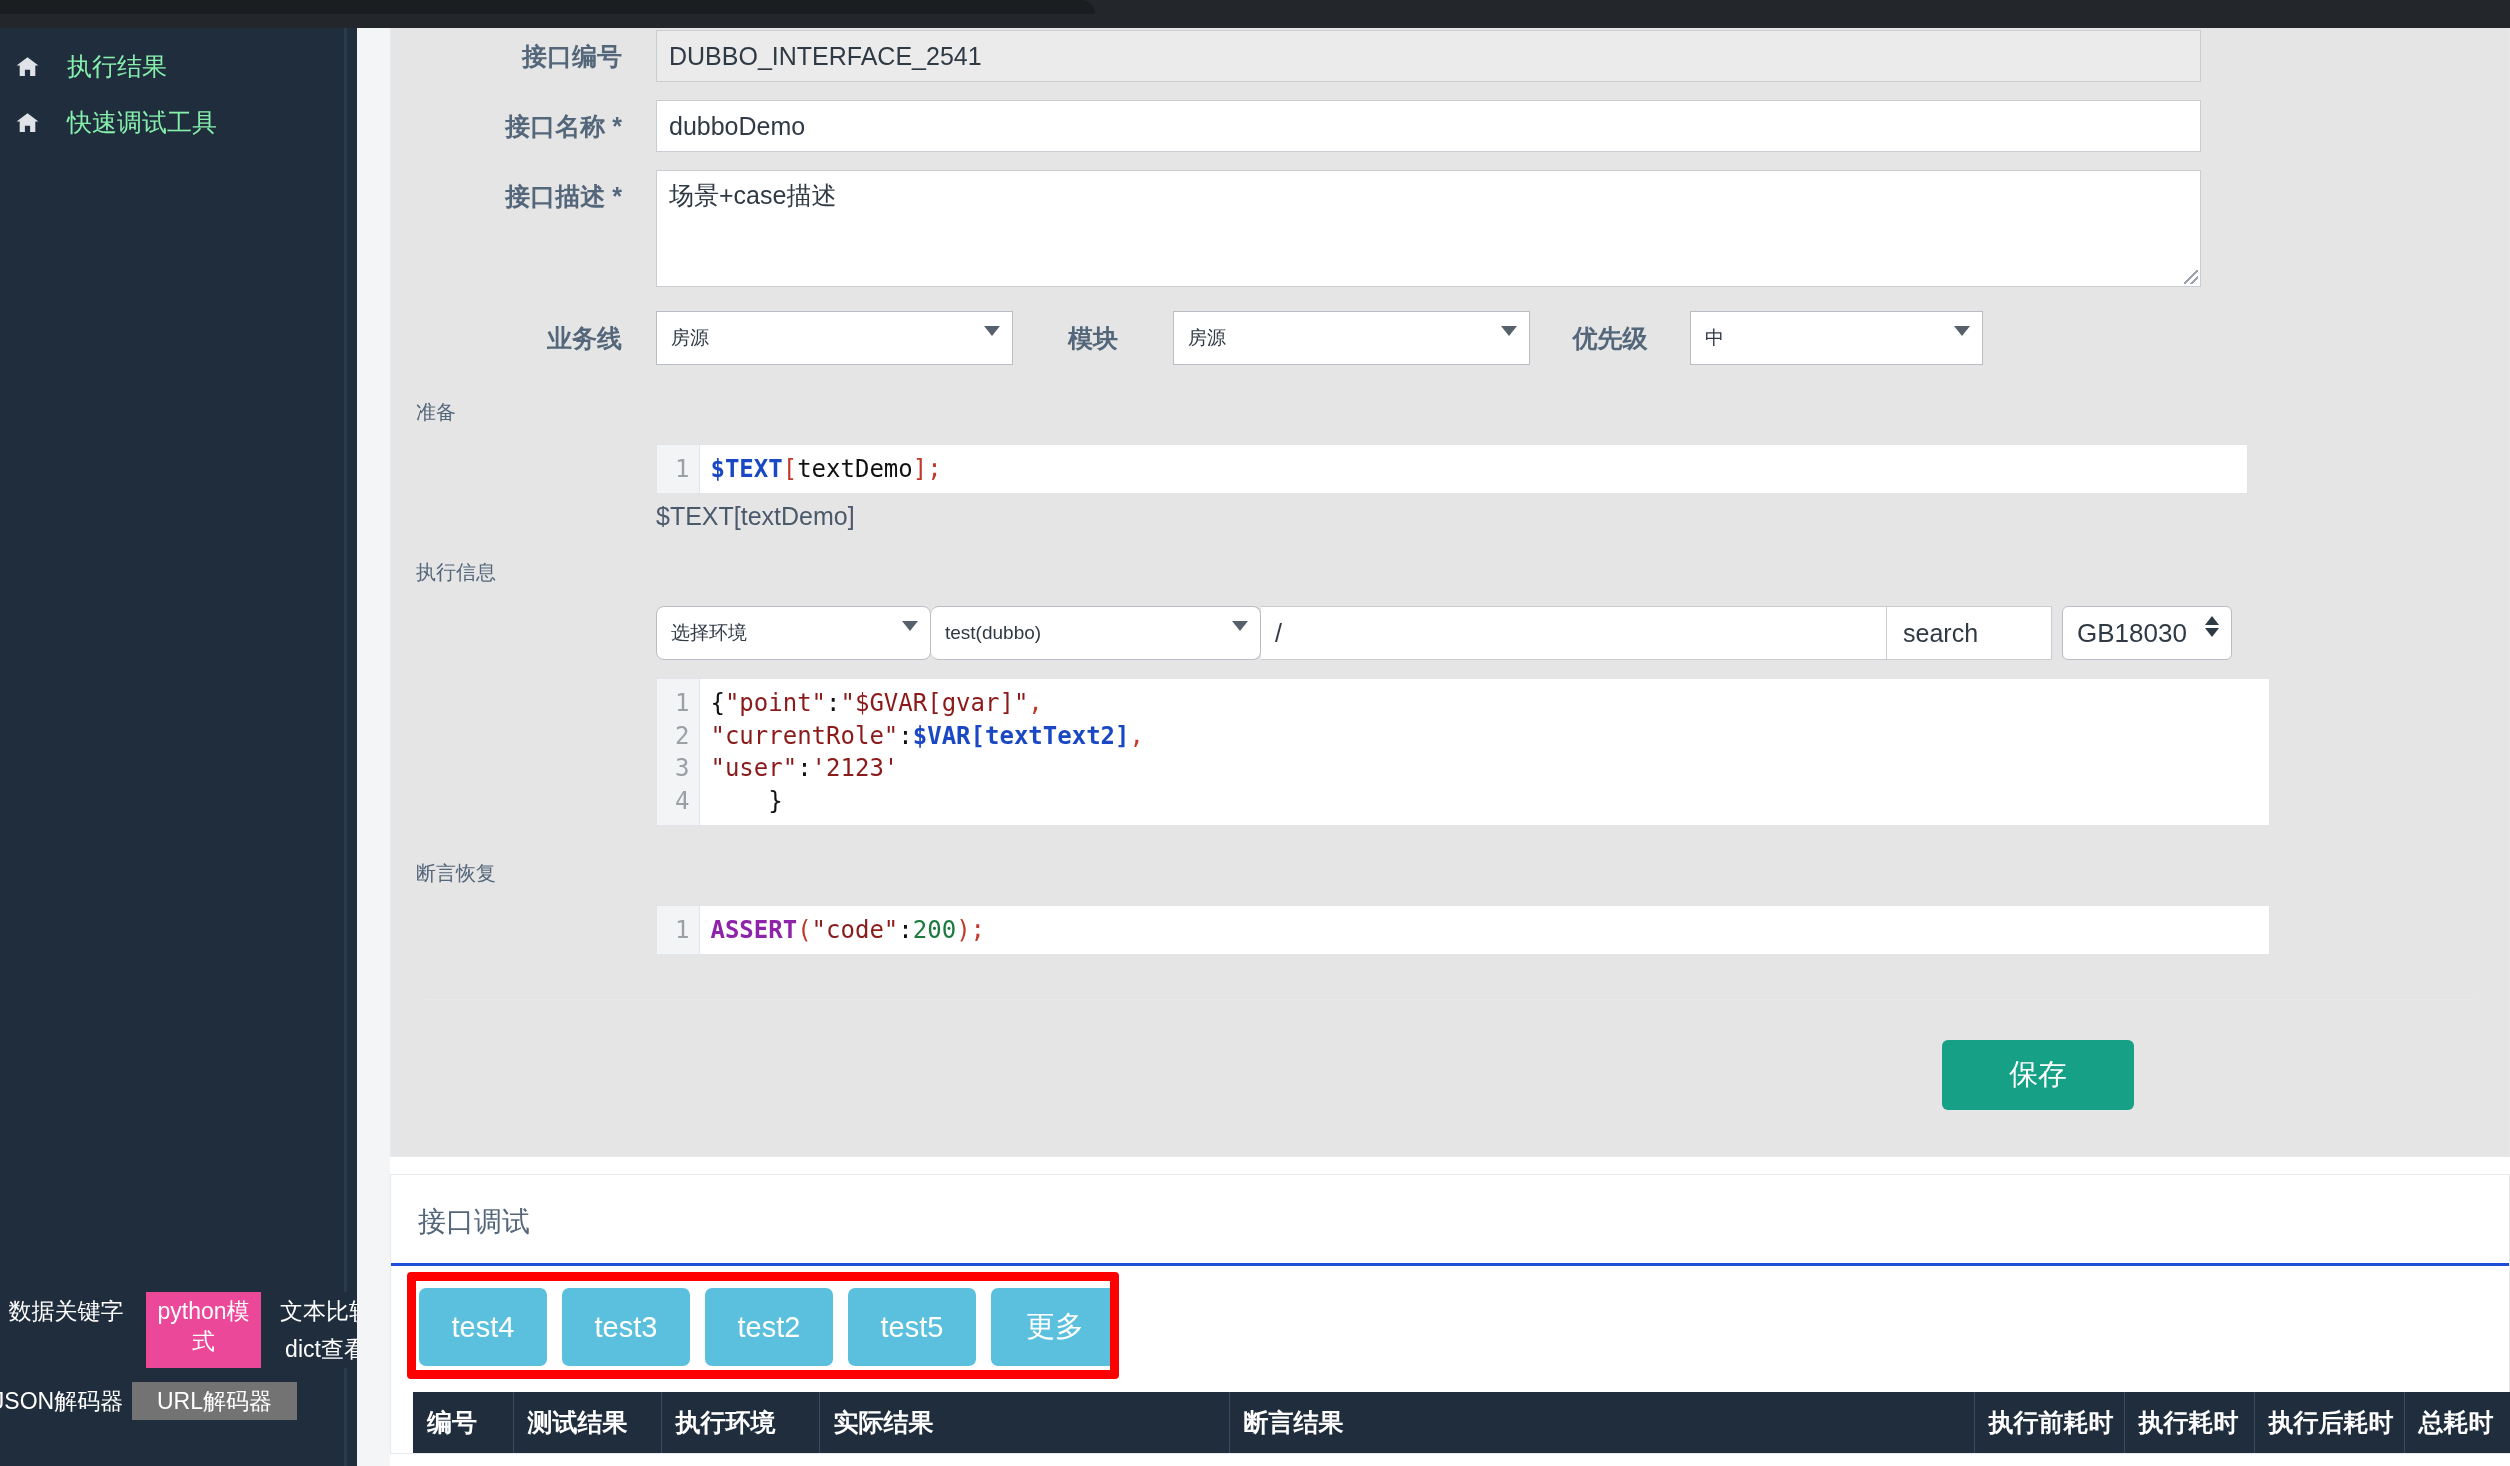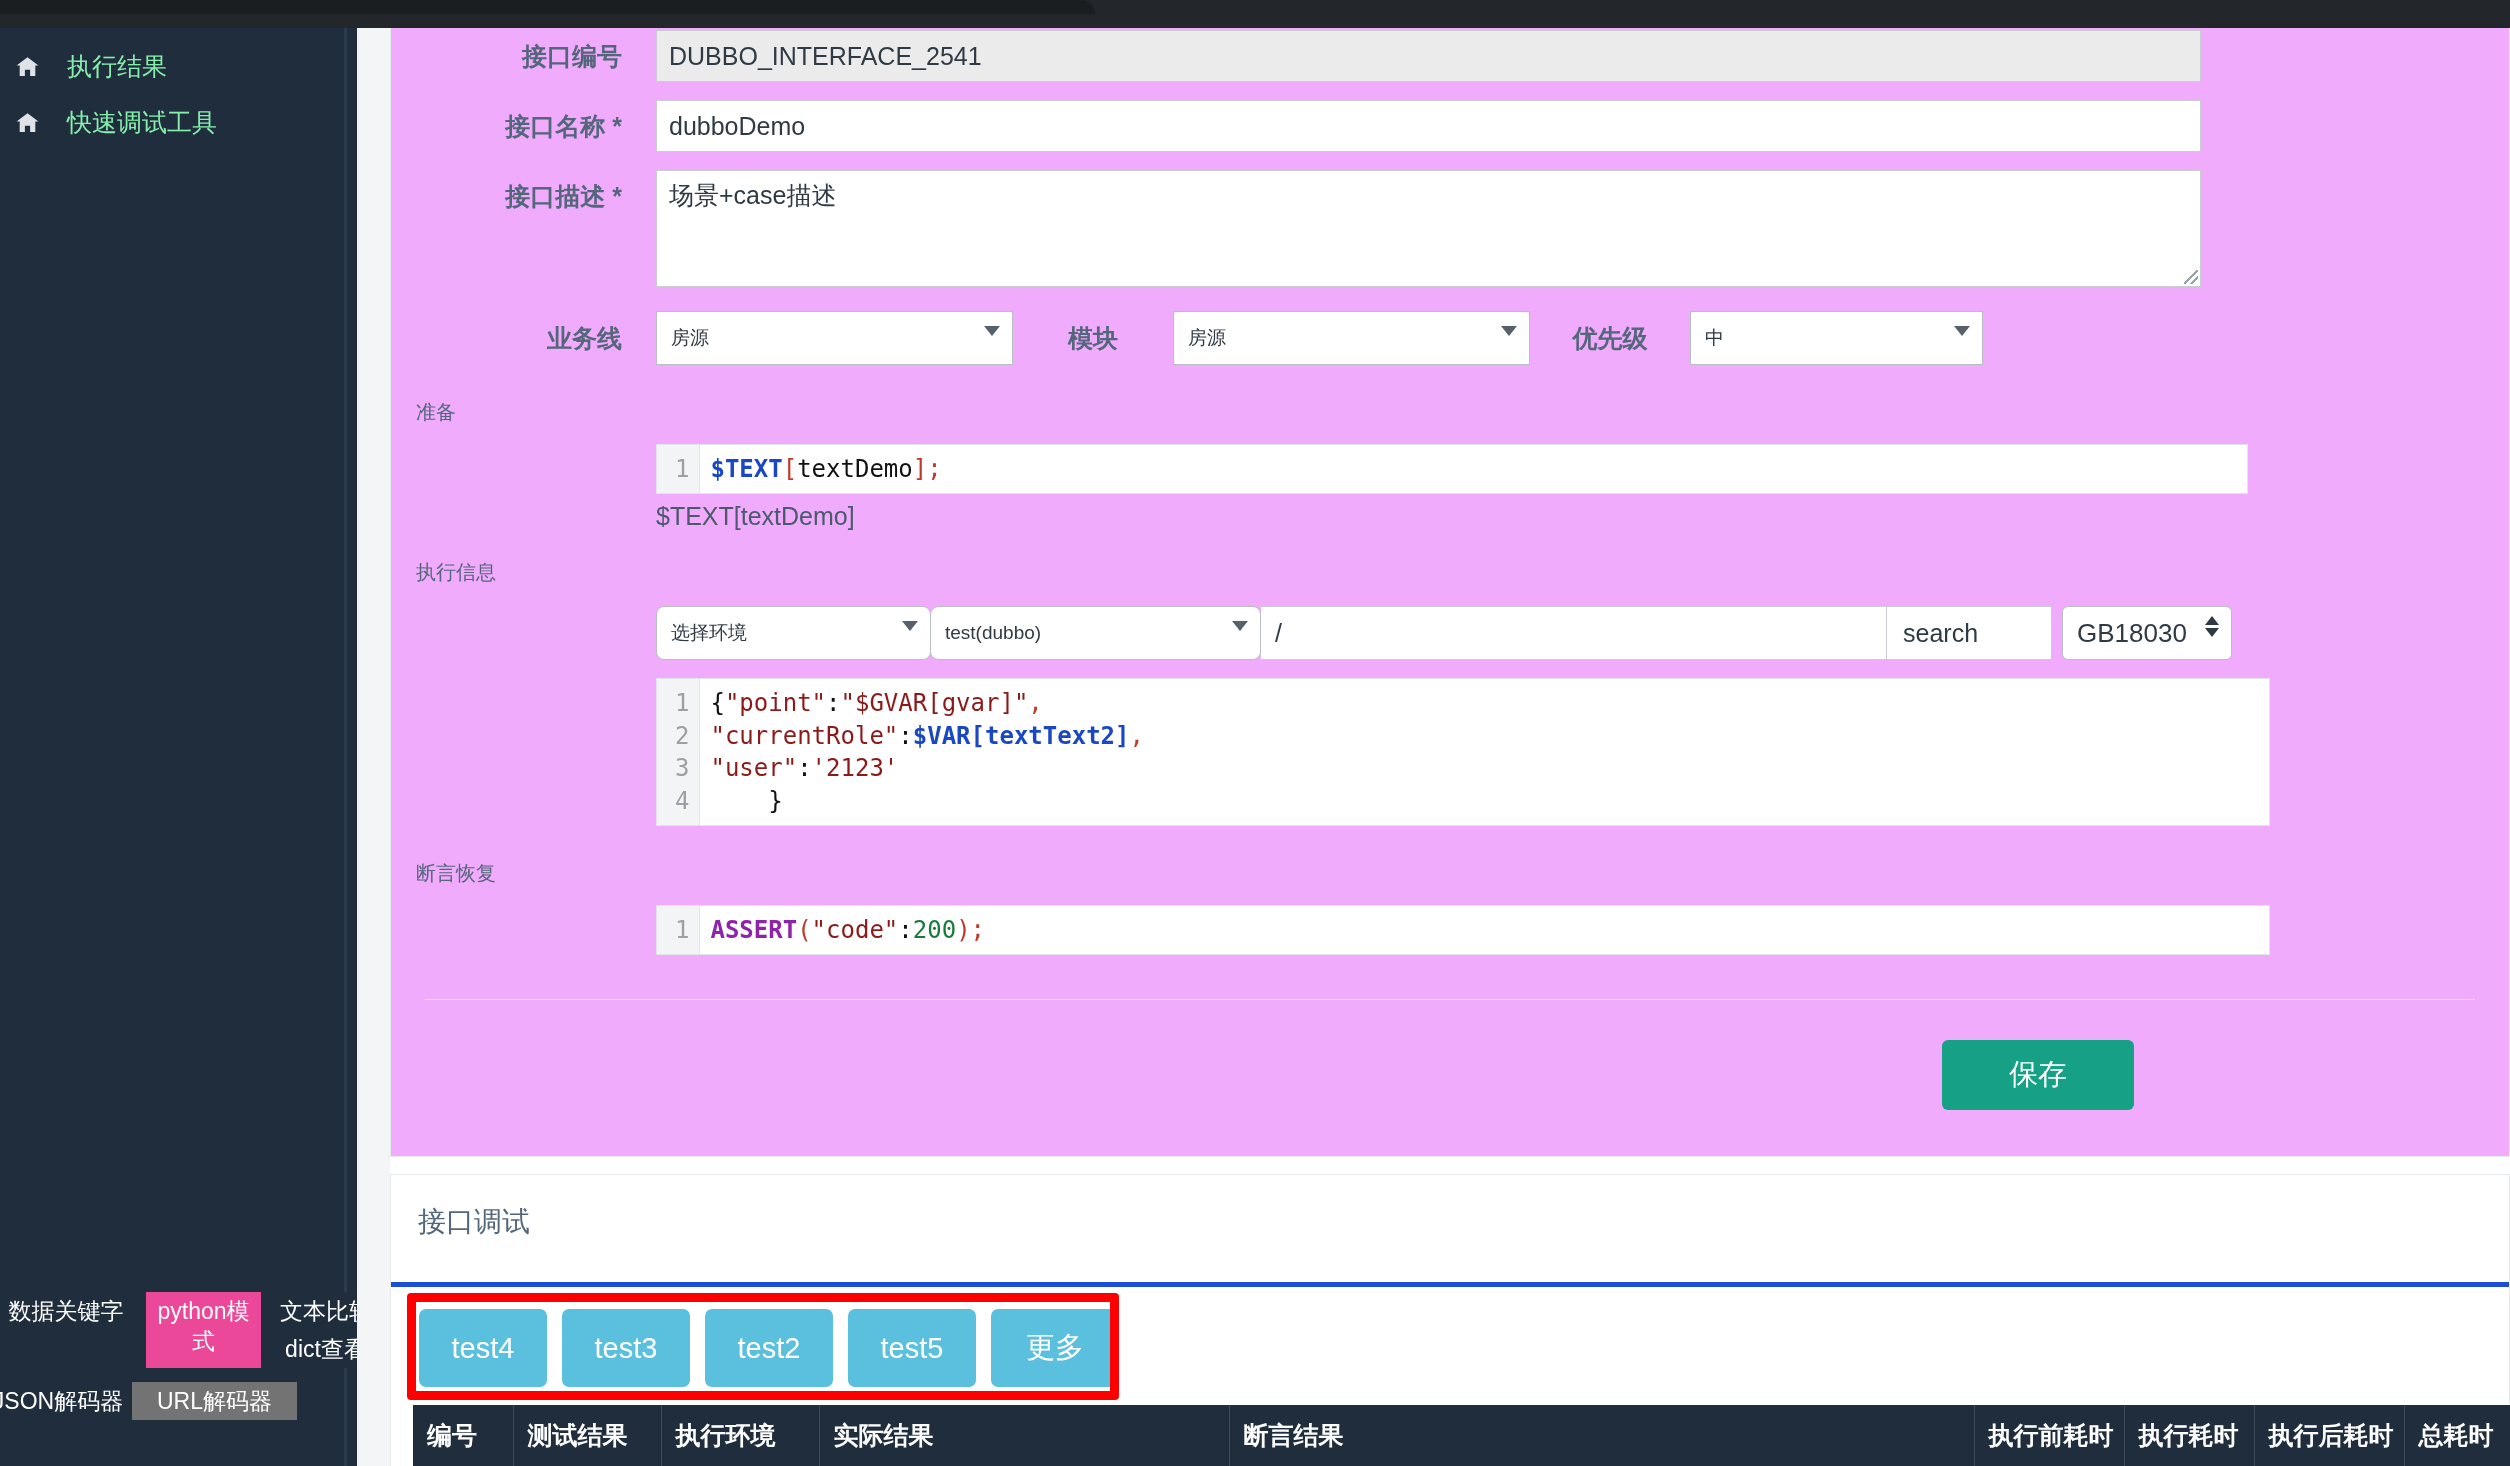--- a/index.html
+++ b/index.html
@@ -48,21 +48,21 @@
   .tool-r2 { left:-16px; top:92px; }
   .tool-r2 .t4 { width:148px; }
   .tool-r2 .t5 { width:165px; background:#737373; }
 
   
   .main {
     position:absolute; left:390px; top:28px; width:2120px; height:1438px;
     background:#ffffff; overflow:hidden;
   }
   .card {
-    position:relative; background:#f0abfc; border:1px solid #e7eaec; border-top:none;
+    position:relative; background:#e5e5e5; border:1px solid #e7eaec; border-top:none;
     margin:0 0 0 0; width:2120px;
   }
 
   
   .form-row { display:flex; align-items:flex-start; padding:0; }
   .f-label {
     width:265px; text-align:right; padding-right:34px;
     color:#54667a; font-weight:bold; font-size:25px; padding-top:10px;
   }
   .f-ctrl { flex:1; }
@@ -139,21 +139,21 @@
 
   .save-btn {
     background:#16a085; color:#fff; border:none; border-radius:6px;
     width:192px; height:70px; font-size:29px; cursor:pointer;
     font-family:"Liberation Sans", sans-serif;
   }
 
   
   .panel2 { border:1px solid #e7eaec; margin-top:17px; background:#fff; width:2120px; }
   .panel2-title { color:#54667a; font-size:28px; padding:28px 0 22px 27px; }
-  .tabs-wrap { position:relative; border-top:5px solid #1d4ed8; padding:22px 0 18px 28px;margin-top:19px; }
+  .tabs-wrap { position:relative; border-top:3px solid #1d4ed8; padding:22px 0 26px 28px; }
   .tabs { display:flex; gap:15px; }
   .tab-btn {
     background:#5bc0de; color:#fff; border:none; border-radius:7px;
     min-width:128px; height:78px; font-size:29px; cursor:pointer; padding:0 20px;
     font-family:"Liberation Sans", sans-serif;
   }
   .redbox {
     position:absolute; left:16px; top:6px; width:712px; height:107px;
     border:9px solid #ff0000; border-radius:4px; pointer-events:none;
   }

